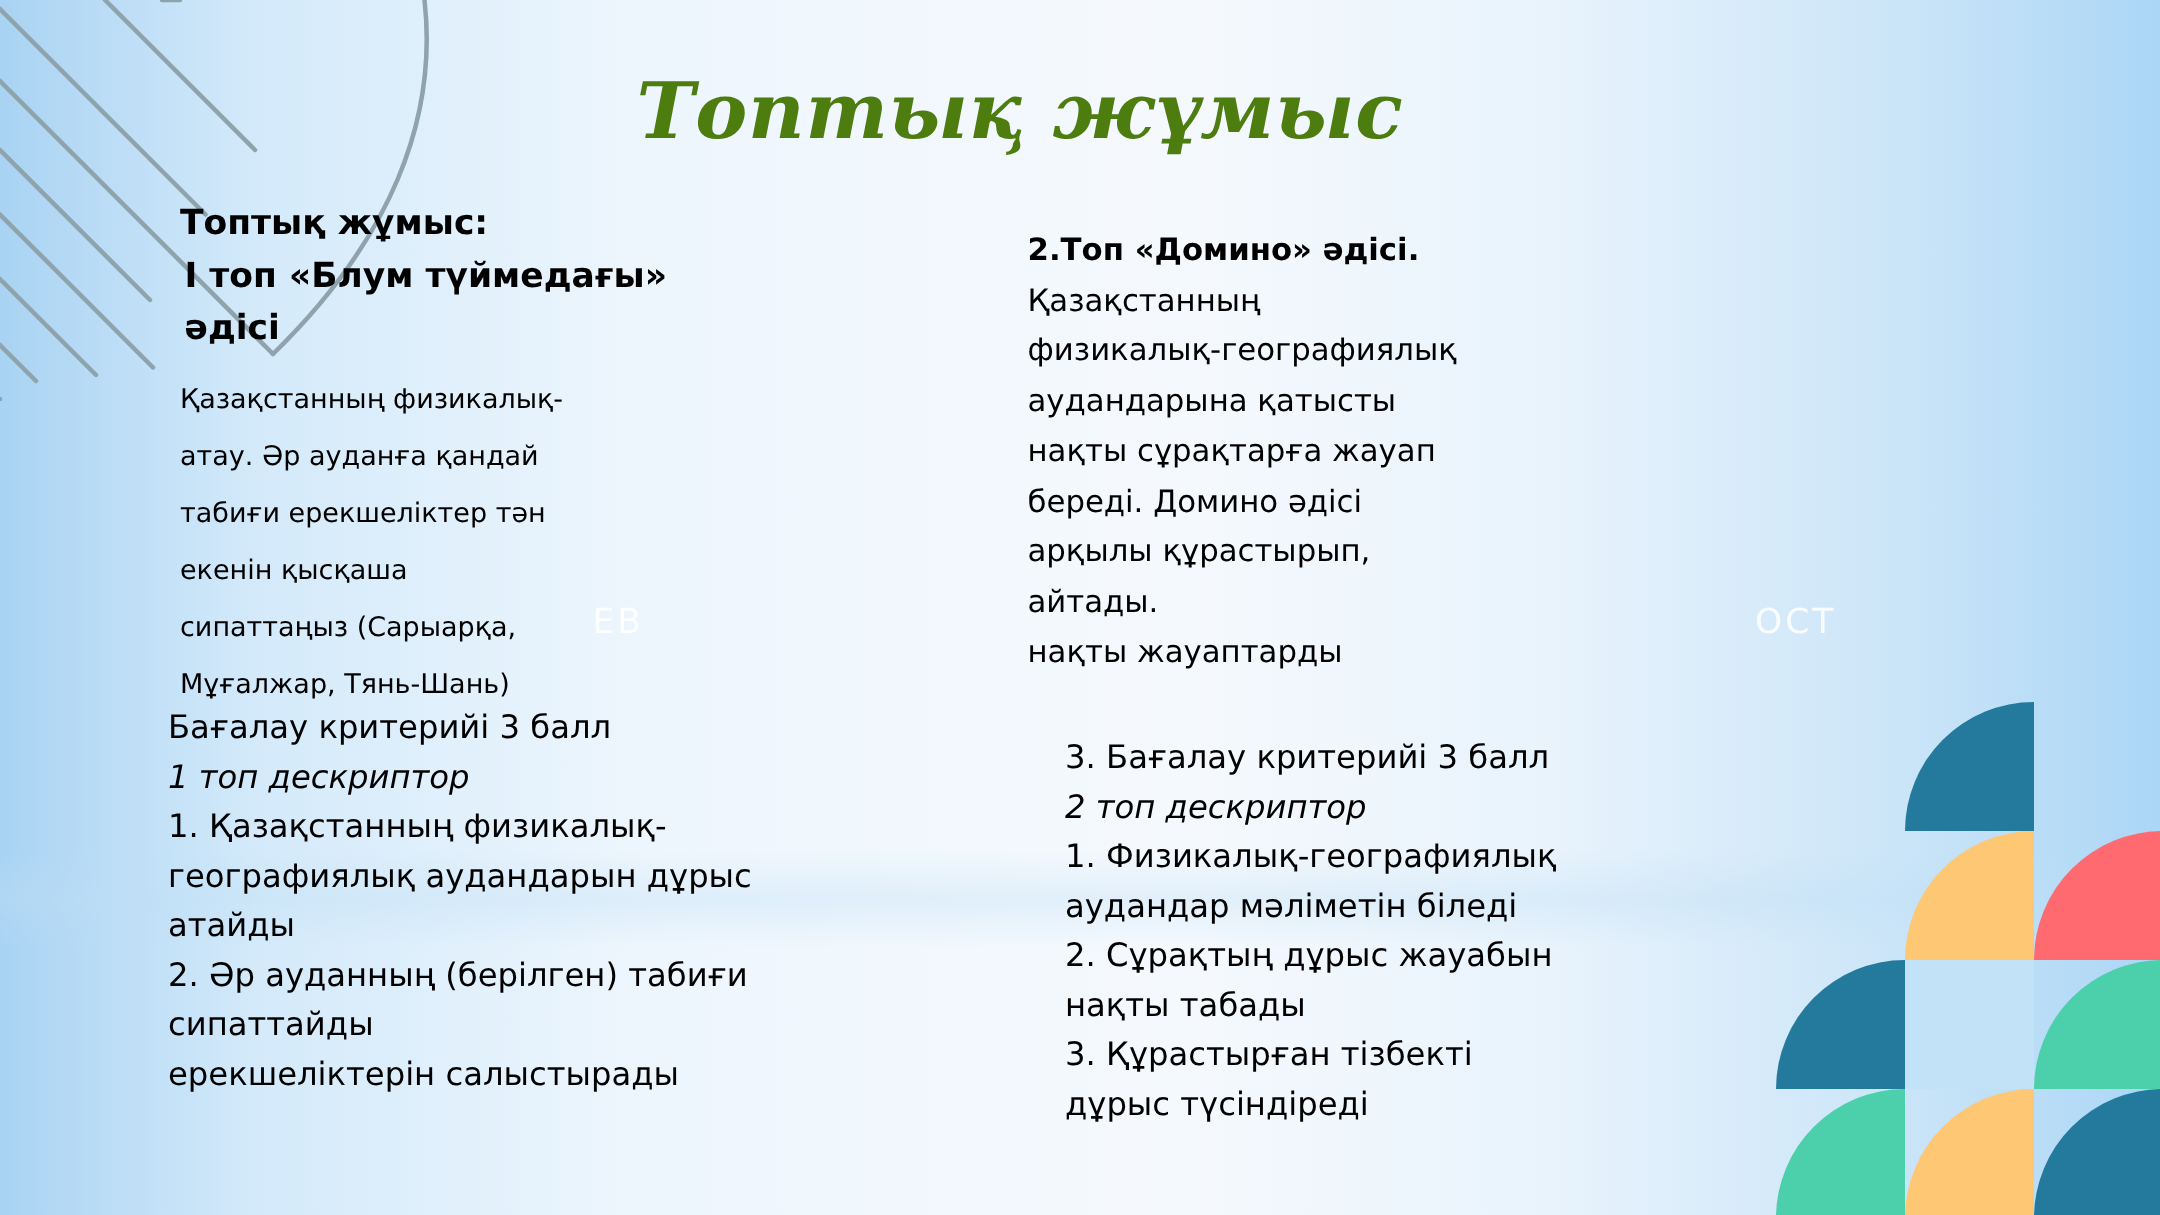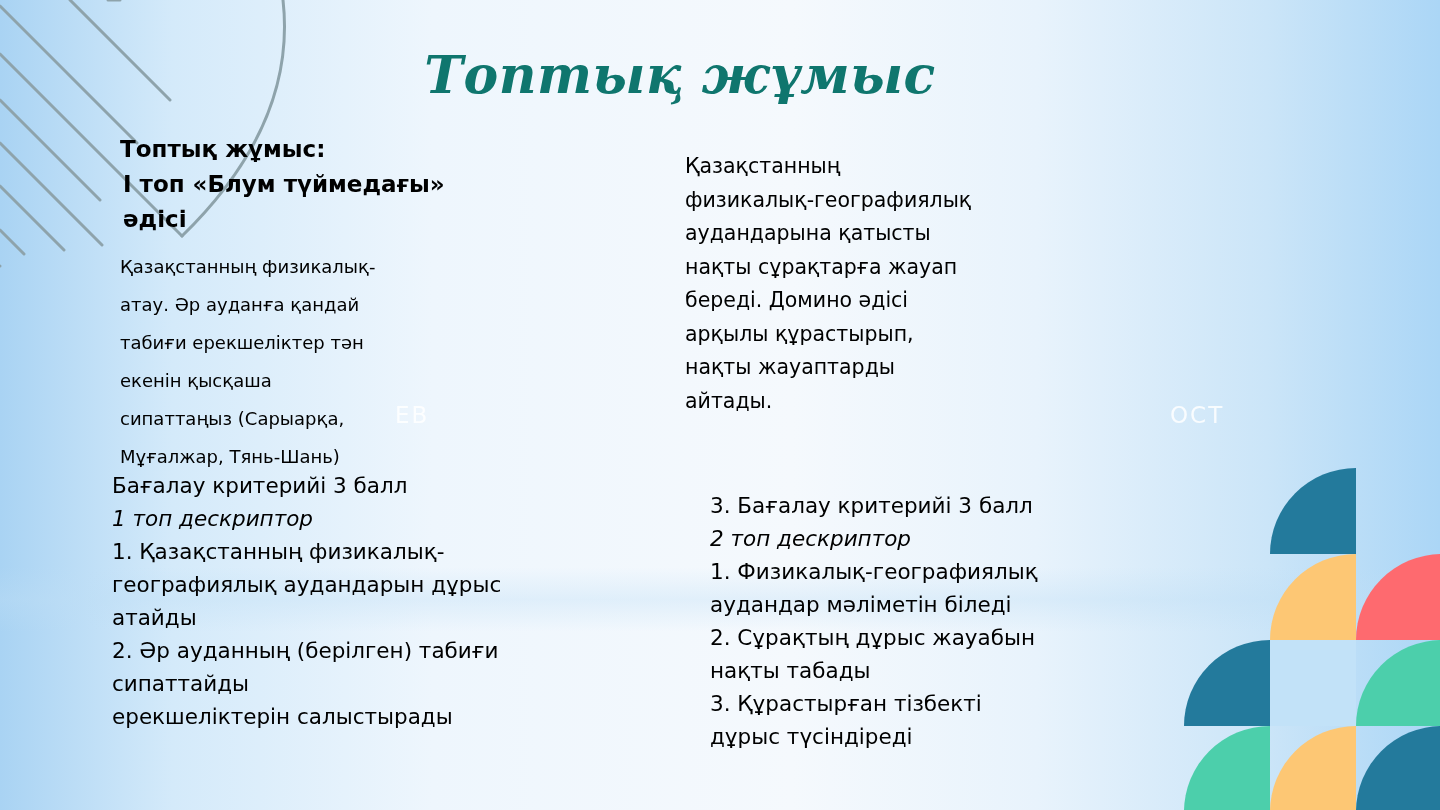--- a/index.html
+++ b/index.html
@@ -7,21 +7,21 @@
     width:1440px; height:810px; overflow:hidden; position:relative;
     font-family:"DejaVu Sans", sans-serif;
     background:
       linear-gradient(180deg, rgba(255,255,255,0) 0%, rgba(255,255,255,0) 70%, rgba(190,222,245,0.35) 74%, rgba(255,255,255,0) 78%),
       linear-gradient(90deg, #a9d3f3 0%, #d4eafa 12%, #eef6fd 30%, #f5f9fd 55%, #e8f3fc 72%, #cbe5f8 88%, #abd6f6 100%);
   }
   .deco { position:absolute; left:0; top:0; width:1440px; height:810px; pointer-events:none; }
   .title {
     position:absolute; left:0; width:1360px; top:44px; text-align:center;
     font-family:"DejaVu Serif", serif; font-weight:bold; font-style:italic;
-    font-size:52px; color:#0f766e; letter-spacing:0.5px;
+    font-size:52px; color:#4d7c0f; letter-spacing:0.5px;
   }
   .block { position:absolute; color:#000; }
   .g1-head { left:120px; top:132px; font-size:23px; font-weight:bold; line-height:35px; }
   .g1-head .indent { padding-left:3px; }
   .g1-body { left:120px; top:248px; font-size:18px; line-height:38px; width:500px; }
   .g1-crit { left:112px; top:469px; font-size:21.5px; line-height:33px; width:520px; }
   .italic { font-style:italic; }
   .g2-task { left:685px; top:150px; font-size:20.5px; line-height:33.5px; width:420px; }
   .g2-task .bold { font-weight:bold; }
   .g2-crit { left:710px; top:489px; font-size:21.5px; line-height:33px; width:440px; }
@@ -72,28 +72,29 @@
   <div class="italic">1 топ дескриптор</div>
   <div>1. Қазақстанның физикалық-</div>
   <div>географиялық аудандарын дұрыс</div>
   <div>атайды</div>
   <div>2. Әр ауданның (берілген) табиғи</div>
   <div>сипаттайды</div>
   <div>ерекшеліктерін салыстырады</div>
 </div>
 
 <div class="block g2-task">
+  <div class="bold">2.Топ «Домино» әдісі.</div>
   <div>Қазақстанның</div>
   <div>физикалық-географиялық</div>
   <div>аудандарына қатысты</div>
   <div>нақты сұрақтарға жауап</div>
   <div>береді. Домино әдісі</div>
   <div>арқылы құрастырып,</div>
+  <div>айтады.</div>
   <div>нақты жауаптарды</div>
-  <div>айтады.</div>
 </div>
 
 <div class="block g2-crit">
   <div>3. Бағалау критерийі 3 балл</div>
   <div class="italic">2 топ дескриптор</div>
   <div>1. Физикалық-географиялық</div>
   <div>аудандар мәліметін біледі</div>
   <div>2. Сұрақтың дұрыс жауабын</div>
   <div>нақты табады</div>
   <div>3. Құрастырған тізбекті</div>

